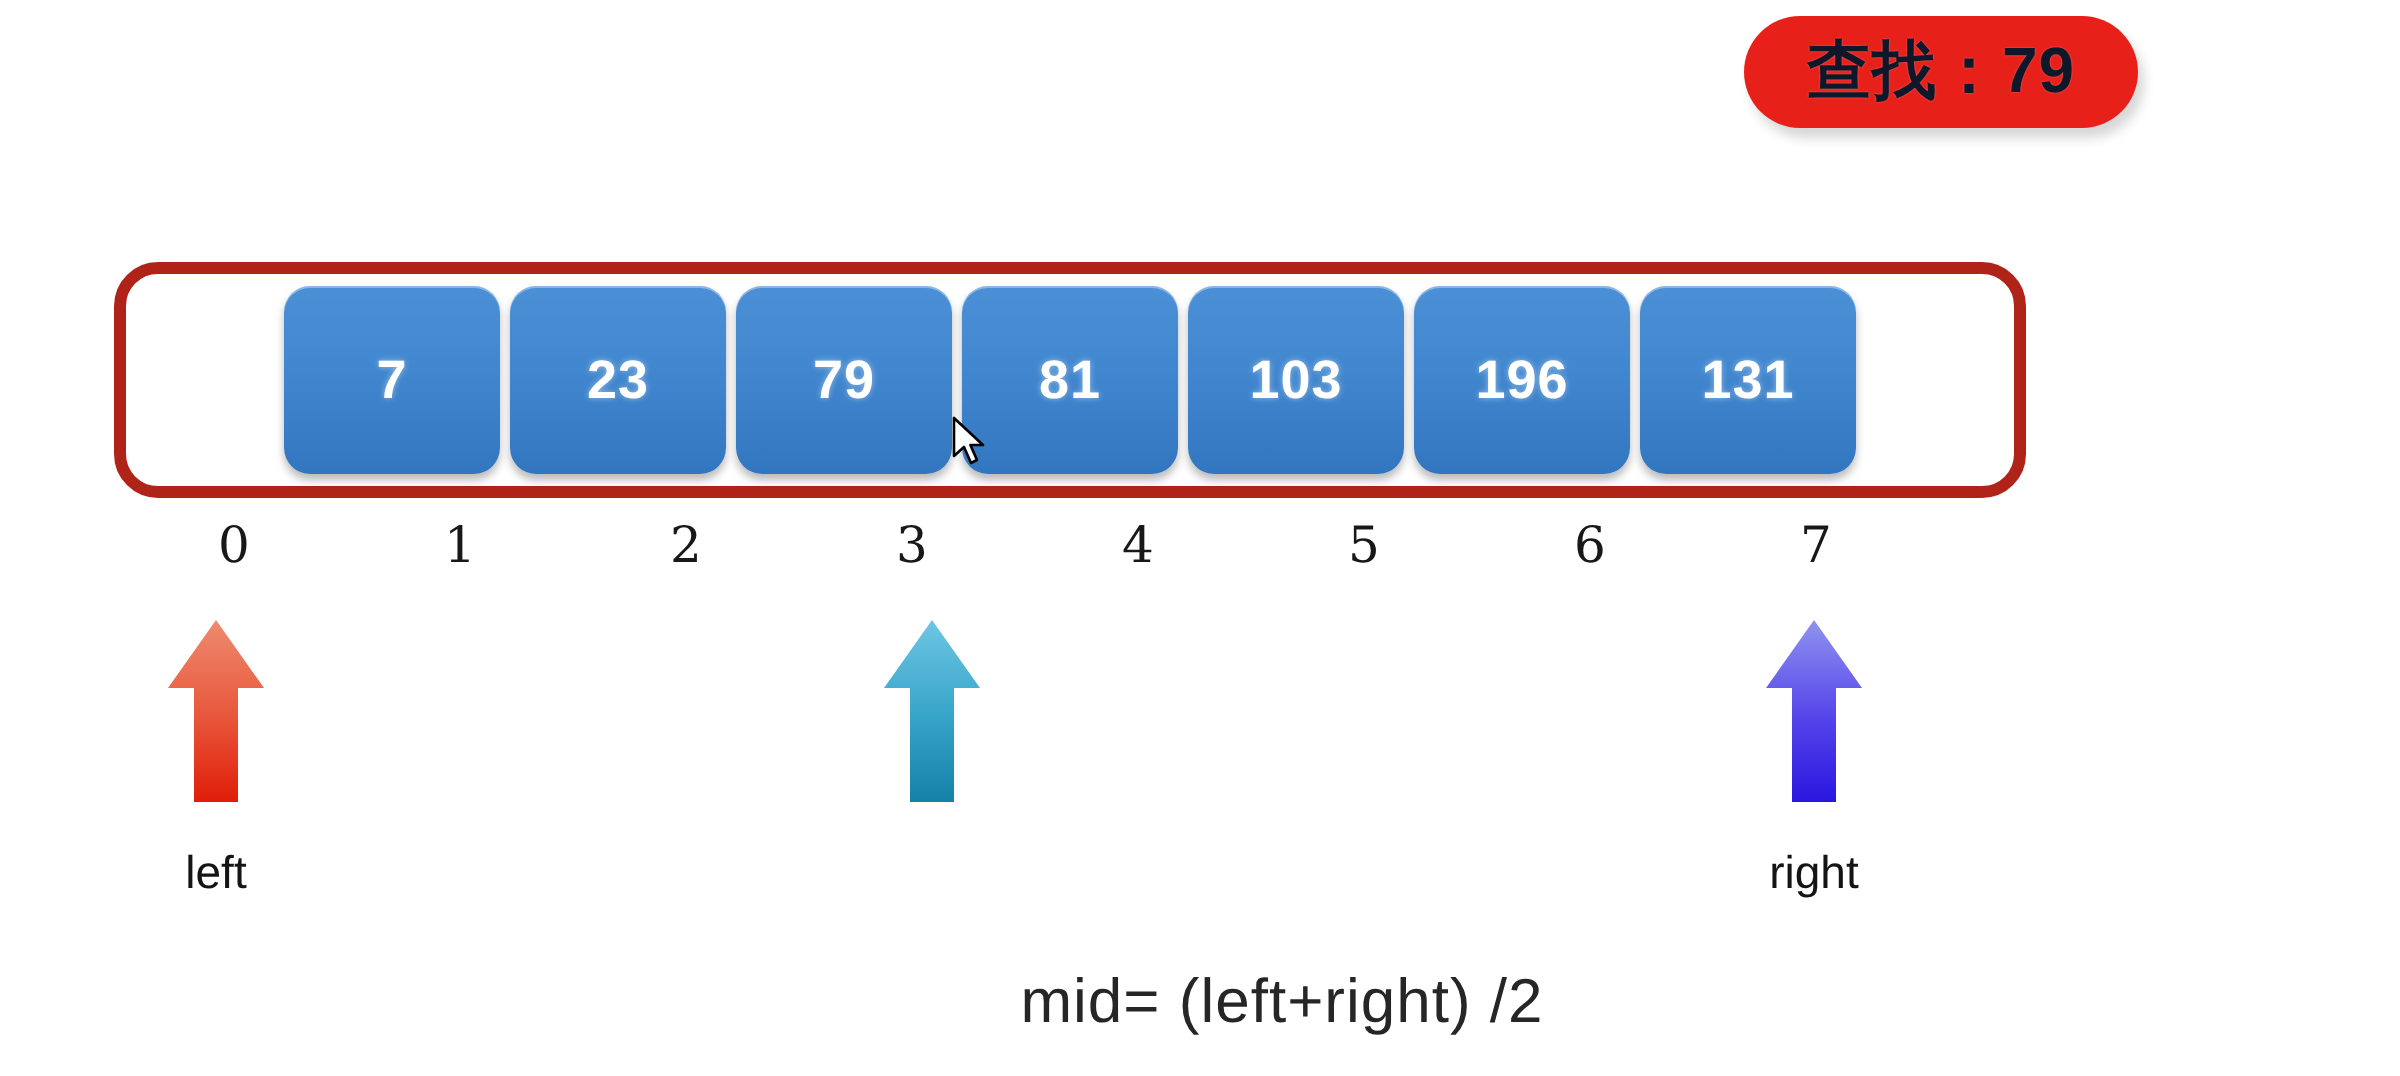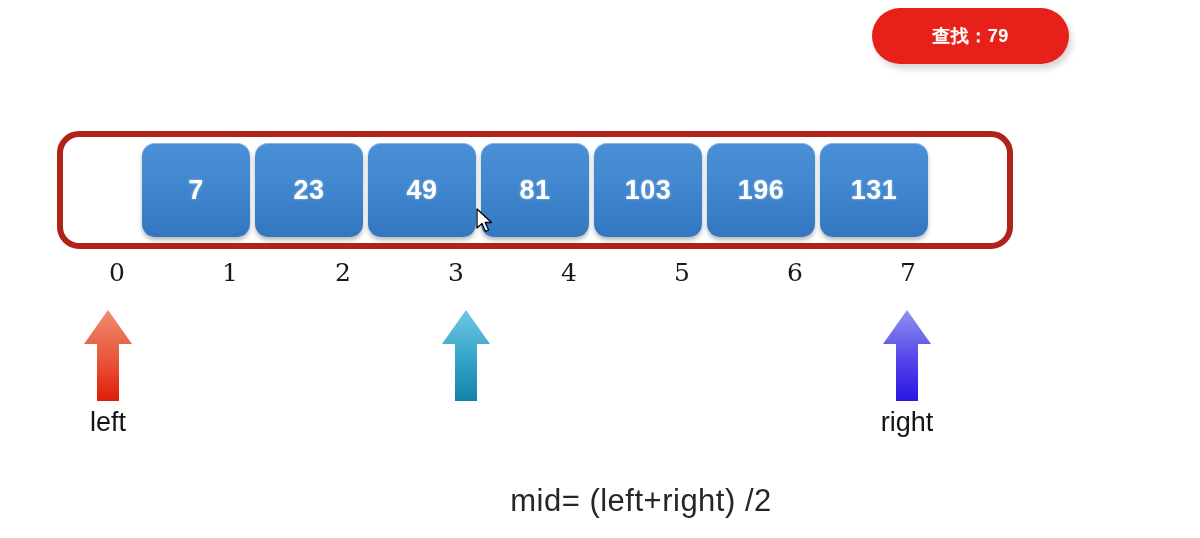--- a/index.html
+++ b/index.html
@@ -24,22 +24,22 @@
     width: 197px;
     height: 56px;
     border-radius: 28px;
     background: #e8201a;
     box-shadow: 3px 5px 6px rgba(0,0,0,0.16);
     display: flex;
     align-items: center;
     justify-content: center;
   }
   .search-badge-text {
-    color: #ffffff;
-    font-size: 18px;
+    color: #0f172a;
+    font-size: 32px;
     font-weight: bold;
     letter-spacing: 0.5px;
     white-space: nowrap;
     text-shadow: 0 0 1px rgba(255,255,255,0.35);
   }
 
   
   .array-container {
     position: absolute;
     left: 57px;
@@ -107,22 +107,22 @@
   .pointer {
     position: absolute;
     width: 110px;
     text-align: center;
   }
   .pointer .arrow-svg {
     display: block;
     margin: 0 auto;
   }
   .pointer-label {
-    margin-top: 6px;
-    font-size: 27px;
+    margin-top: 22px;
+    font-size: 23px;
     color: #141414;
     line-height: 1;
   }
   #pointer-left  { left: 53px;  top: 308px; }
   #pointer-mid   { left: 411px; top: 308px; }
   #pointer-right { left: 852px; top: 308px; }
 
   
   .formula {
     position: absolute;
@@ -155,21 +155,21 @@
 
 <div class="array-container">
   <div class="array-row">
     <div class="cell">
       <span class="cell-value">7</span>
     </div>
     <div class="cell">
       <span class="cell-value">23</span>
     </div>
     <div class="cell">
-      <span class="cell-value">49</span>
+      <span class="cell-value">79</span>
     </div>
     <div class="cell">
       <span class="cell-value">81</span>
     </div>
     <div class="cell">
       <span class="cell-value">103</span>
     </div>
     <div class="cell">
       <span class="cell-value">196</span>
     </div>

